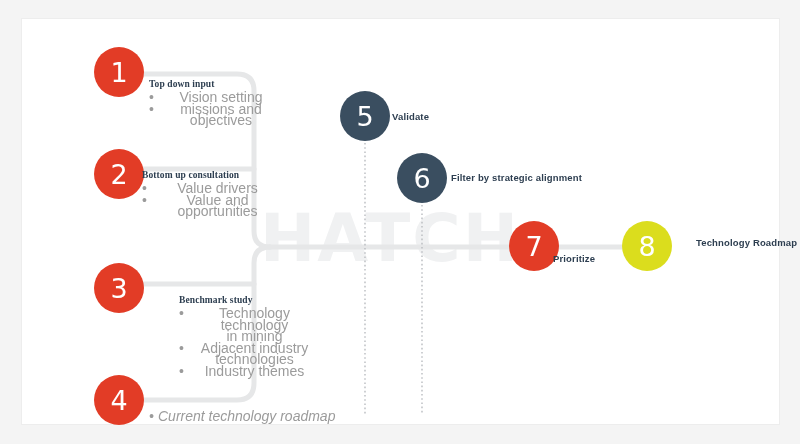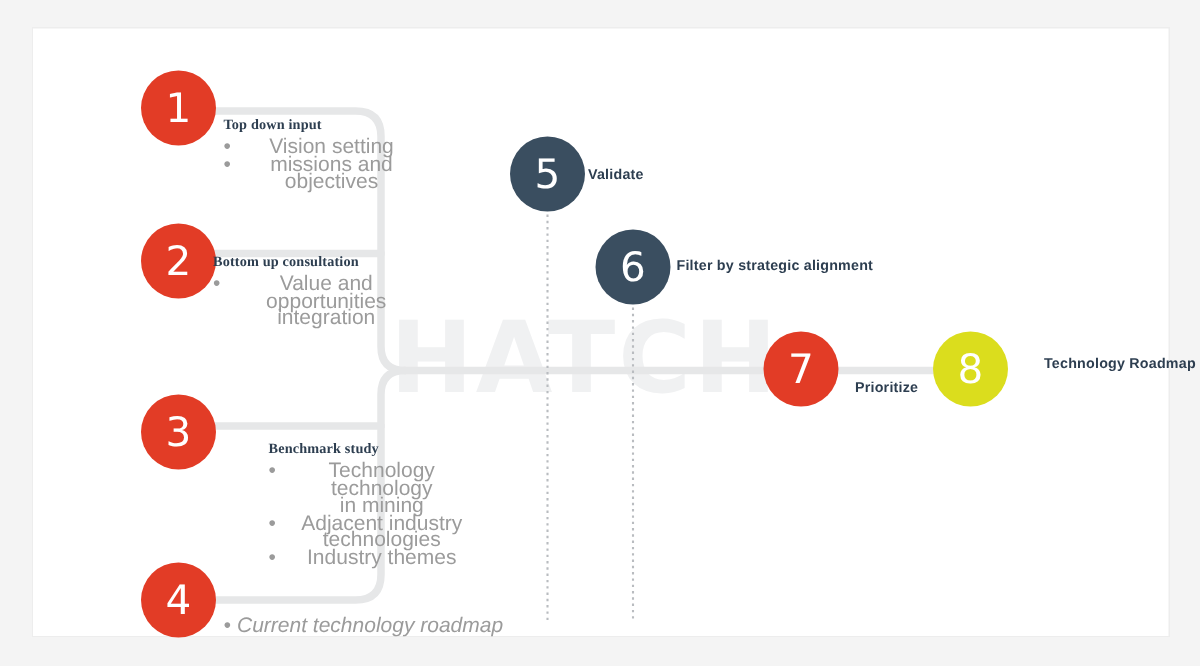--- a/index.html
+++ b/index.html
@@ -127,21 +127,21 @@
   .rlabel {
     position: absolute;
     font-size: 9.5px;
     font-weight: bold;
     color: #2d3e50;
     white-space: nowrap;
     letter-spacing: .15px;
   }
   .l5 { left: 370px; top: 92px; }
   .l6 { left: 429px; top: 153px; }
-  .l7 { left: 548px; top: 234px; }
+  .l7 { left: 531px; top: 234px; }
   .l8 { left: 674px; top: 218px; }
 </style>
 </head>
 <body>
 
 <div id="stage">
 
   <div id="card">
 
     <svg id="watermark" viewBox="0 0 330 70" xmlns="http://www.w3.org/2000/svg">
@@ -197,22 +197,22 @@
       <p class="title">Top down input</p>
       <ul>
         <li>Vision setting</li>
         <li>missions and objectives</li>
       </ul>
     </div>
 
     <div class="block b2">
       <p class="title">Bottom up consultation</p>
       <ul>
+        <li>Value drivers</li>
         <li>Value and opportunities</li>
-        <li class="cont">integration</li>
       </ul>
     </div>
 
     <div class="block b3">
       <p class="title">Benchmark study</p>
       <ul>
         <li>Technology technology</li>
         <li class="cont">in mining</li>
         <li>Adjacent industry</li>
         <li class="cont">technologies</li>

